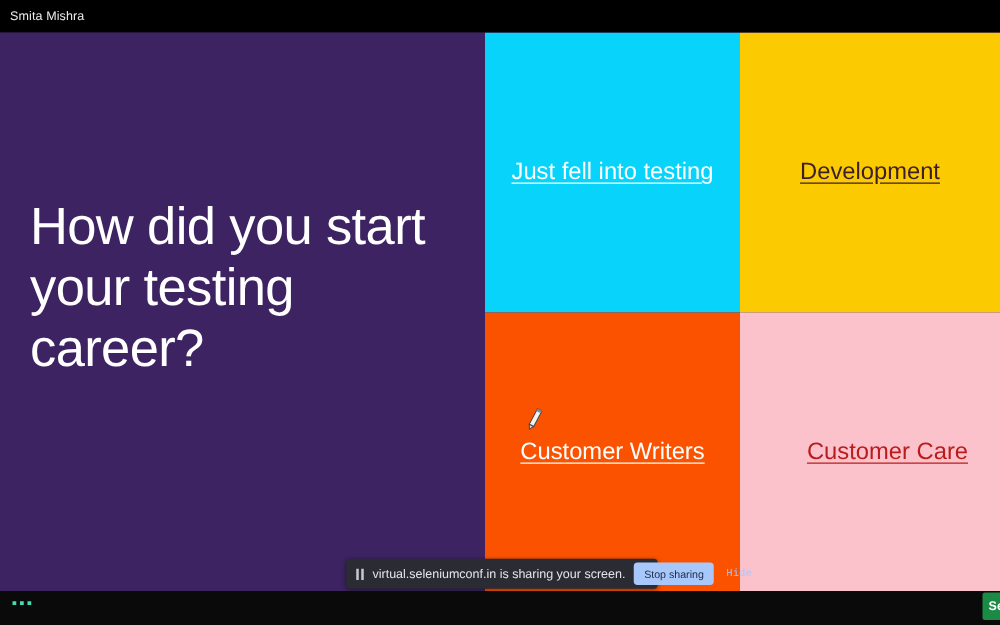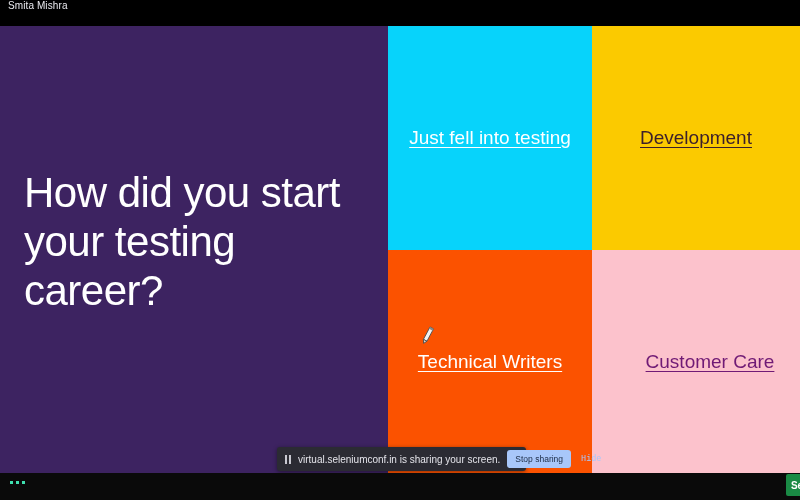--- a/index.html
+++ b/index.html
@@ -14,42 +14,42 @@
     width: 800px; height: 500px;
     background: #000000;
   }
 
   
   .presenter-bar {
     position: absolute;
     left: 0; top: 0;
     width: 800px; height: 26px;
     background: #000000;
-    display: flex; 
+    display: flex; align-items: center;
   }
   .presenter-name {
     color: #e9e9ee;
     font-size: 10px;
     letter-spacing: .1px;
     padding-left: 8px;
   }
 
   
   .slide-stage {
     position: absolute;
     left: 0; top: 26px;
     width: 800px; height: 447px;
     background: #3d2361;
     overflow: hidden;
   }
 
   
   .question-panel {
     position: absolute;
-    left: 0; top: 12px;
+    left: 0; top: 0;
     width: 388px; height: 447px;
     background: #3d2361;
     display: flex; align-items: center;
   }
   .question-title {
     color: #ffffff;
     font-size: 42px;
     line-height: 1.17;
     font-weight: 400;
     padding: 0 24px 40px 24px;
@@ -79,21 +79,21 @@
     text-decoration: underline;
     text-underline-offset: 3px;
     font-weight: 400;
   }
   .q-cyan   { background: #07d3fb; }
   .q-yellow { background: #fbca00; }
   .q-orange { background: #fb5200; }
   .q-pink   { background: #fcc2cc; }
   .lbl-white  { color: #ffffff; }
   .lbl-dark   { color: #3b1f2b; }
-  .lbl-purple { color: #701a75; margin-left: 28px; }
+  .lbl-purple { color: #b91c1c; margin-left: 28px; }
 
   
   .pen-cursor {
     position: absolute;
     left: 420px; top: 299px;
     width: 16px; height: 20px;
     pointer-events: none;
   }
 
   
@@ -213,21 +213,21 @@
     </div>
 
     <div class="quad-grid">
       <div class="quad q-cyan">
         <div class="quad-label lbl-white">Just fell into testing</div>
       </div>
       <div class="quad q-yellow">
         <div class="quad-label lbl-dark">Development</div>
       </div>
       <div class="quad q-orange">
-        <div class="quad-label lbl-white">Technical Writers</div>
+        <div class="quad-label lbl-white">Customer Writers</div>
       </div>
       <div class="quad q-pink">
         <div class="quad-label lbl-purple">Customer Care</div>
       </div>
     </div>
 
     <svg class="pen-cursor" viewBox="0 0 16 20">
       <g transform="rotate(28 8 10)">
         <rect x="6" y="2" width="4" height="14" fill="#f2f2f2" stroke="#4a4a4a" stroke-width="0.8"></rect>
         <polygon points="6,16 10,16 8,19.5" fill="#d9d9d9" stroke="#4a4a4a" stroke-width="0.8"></polygon>

